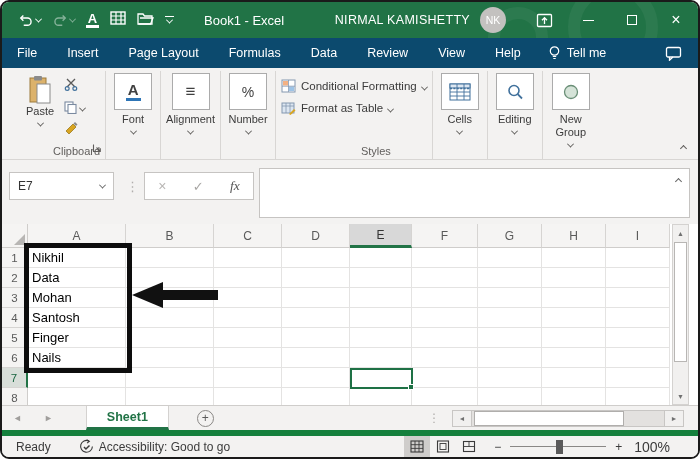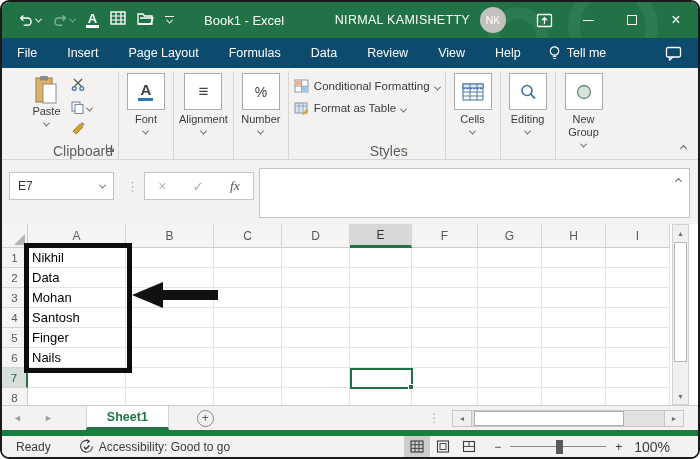--- a/index.html
+++ b/index.html
@@ -40,21 +40,21 @@
   .tab { padding:0 15px; display:flex; align-items:center; }
   .tab.active { background:#f3f2f1; color:#217346; font-weight:bold; }
   .tellme { display:flex; align-items:center; gap:6px; padding:0 12px; }
   .fbk { margin-left:auto; padding:0 16px; display:flex; align-items:center; }
   
   .ribbon { position:absolute; left:0; top:66px; width:100%; height:92px; background:#f3f2f1;
     border-bottom:1px solid #d8d6d4; display:flex; padding:3px 2px 0 2px; }
   .rg { position:relative; display:flex; flex-direction:column; align-items:center;
     border-right:1px solid #d8d6d4; padding:2px 5px 0 5px; }
   .rgc { flex:1; display:flex; align-items:flex-start; }
-  .rgl { height:17px; font-size:14px; color:#605e5c; display:flex; align-items:center; gap:4px;margin-left:44px; }
+  .rgl { height:17px; font-size:11px; color:#605e5c; display:flex; align-items:center; gap:4px;margin-left:44px; }
   .colbtn { display:flex; flex-direction:column; align-items:center; }
   .iconbox { width:38px; height:37px; background:#fff; border:1px solid #ababab;
     display:flex; align-items:center; justify-content:center; margin-bottom:3px; }
   .blabel { font-size:11px; color:#3b3b3b; line-height:13px; text-align:center; }
   .mchev { color:#605e5c; margin-top:4px; }
   .ribA { font-size:15px; font-weight:bold; color:#404040; line-height:13px; text-align:center; }
   .ribA .bar { display:block; width:15px; height:3px; background:#2e75b6; margin-top:2px; }
   .alico { font-size:17px; color:#404040; }
   .pct { font-size:14px; color:#404040; }
   .pastecol { display:flex; flex-direction:column; align-items:center; margin:2px 4px 0 4px; }

